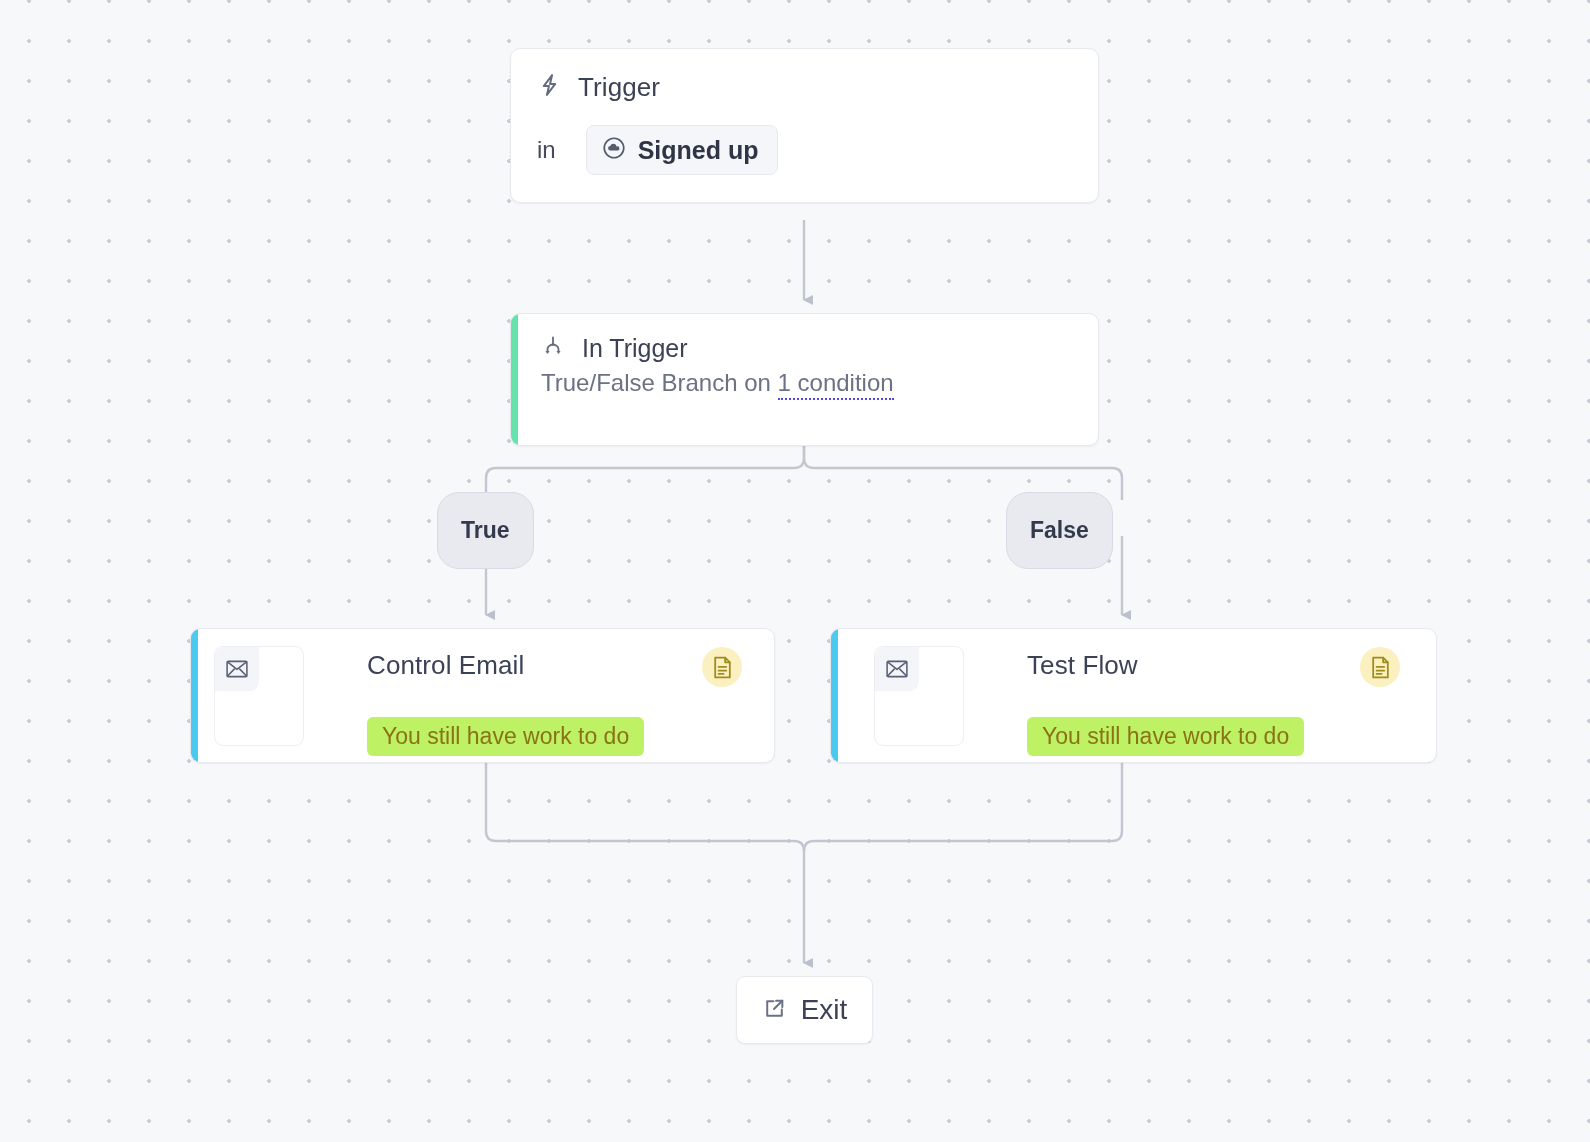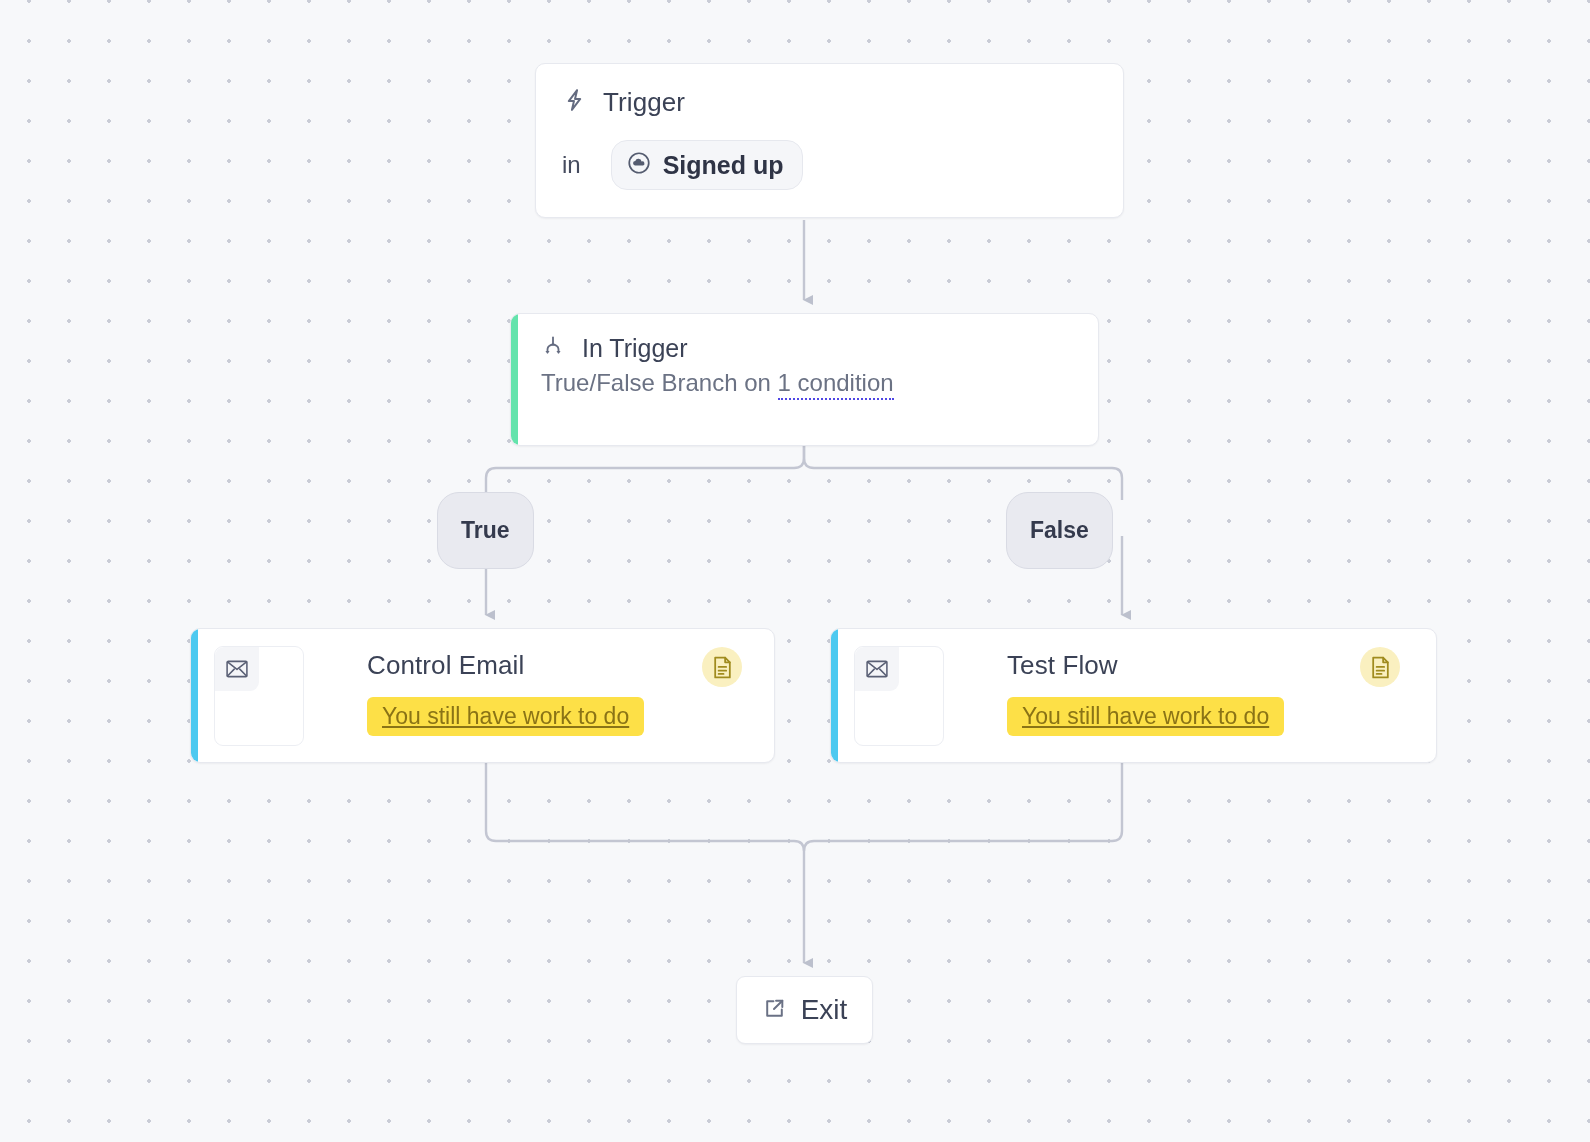--- a/index.html
+++ b/index.html
@@ -46,25 +46,24 @@
     top: 0;
     bottom: 0;
     width: 7px;
   }
   .accent-green { background: #64e3ac; }
   .accent-cyan  { background: #4cc9f0; }
 
   
   #node-trigger {
     left: 510px;
-    top: 63px;
+    top: 48px;
     width: 589px;
     height: 155px;
     padding: 22px 26px;
-    margin-left: 25px;
   }
   .trigger-head {
     display: flex;
     align-items: center;
     gap: 16px;
   }
   .trigger-title {
     font-size: 26px;
     color: #3b4256;
     letter-spacing: 0.1px;
@@ -78,21 +77,21 @@
   .trigger-in {
     font-size: 24px;
     color: #454b5e;
   }
   .chip {
     display: inline-flex;
     align-items: center;
     gap: 11px;
     background: #f5f6f9;
     border: 1px solid #e6e8ee;
-    border-radius: 16px;
+    border-radius: 8px;
     padding: 9px 18px 9px 14px;
   }
   .chip-label {
     font-size: 25px;
     font-weight: bold;
     color: #2f3446;
   }
 
   
   #node-holdout {
@@ -138,21 +137,21 @@
   #pill-true  { left: 437px; top: 492px; }
   #pill-false { left: 1006px; top: 492px; }
 
   
   .email-node {
     height: 135px;
     display: flex;
     align-items: stretch;
   }
   #node-control { left: 190px; top: 628px; width: 585px; }
-  #node-test    { left: 830px; top: 628px; width: 607px; }
+  #node-test    { left: 830px; top: 628px; width: 607px; padding-left: 20px; }
 
   .email-inner {
     display: flex;
     align-items: flex-start;
     padding: 17px 0 0 23px;
     width: 100%;
     position: relative;
     gap: 28px;
   }
   .email-preview {
@@ -181,27 +180,26 @@
     padding-left: 35px;
     padding-top: 4px;
   }
   .email-title {
     font-size: 26px;
     color: #3b4256;
     letter-spacing: 0.1px;
   }
   .email-warning {
     display: inline-block;
-    margin-top: 16px;
-    background: #fde047;
+    margin-top: 36px;
+    background: #bef264;
     color: #8a7316;
     font-size: 23px;
     border-radius: 6px;
     padding: 6px 15px;
-    text-decoration: underline;
   }
   .doc-badge {
     position: absolute;
     top: 18px;
     width: 40px;
     height: 40px;
     border-radius: 50%;
     background: #faf0c0;
     display: flex;
     align-items: center;

